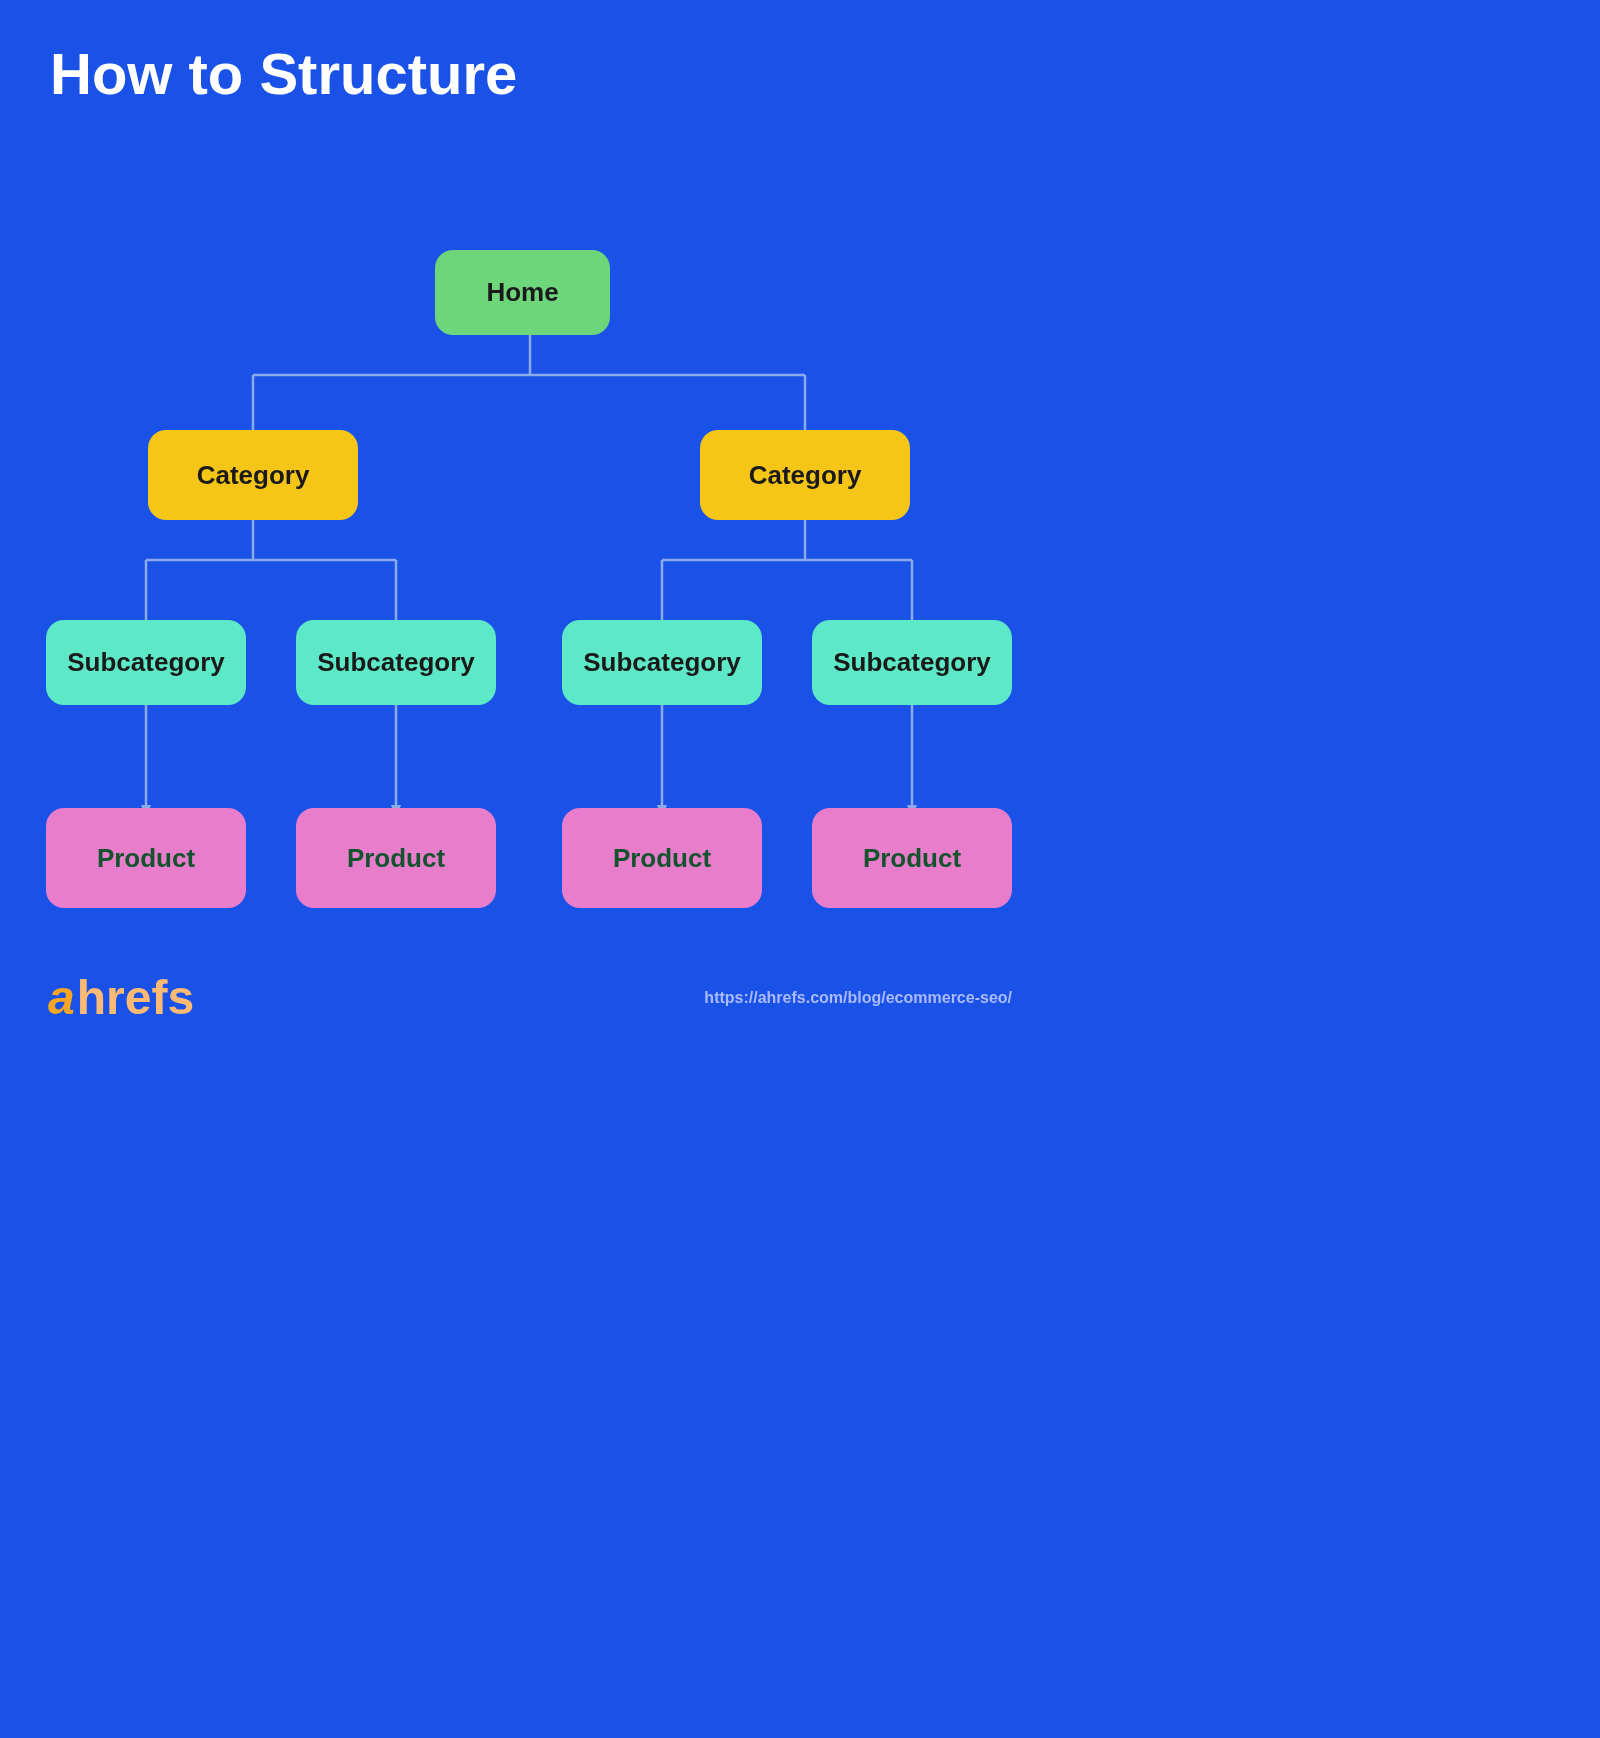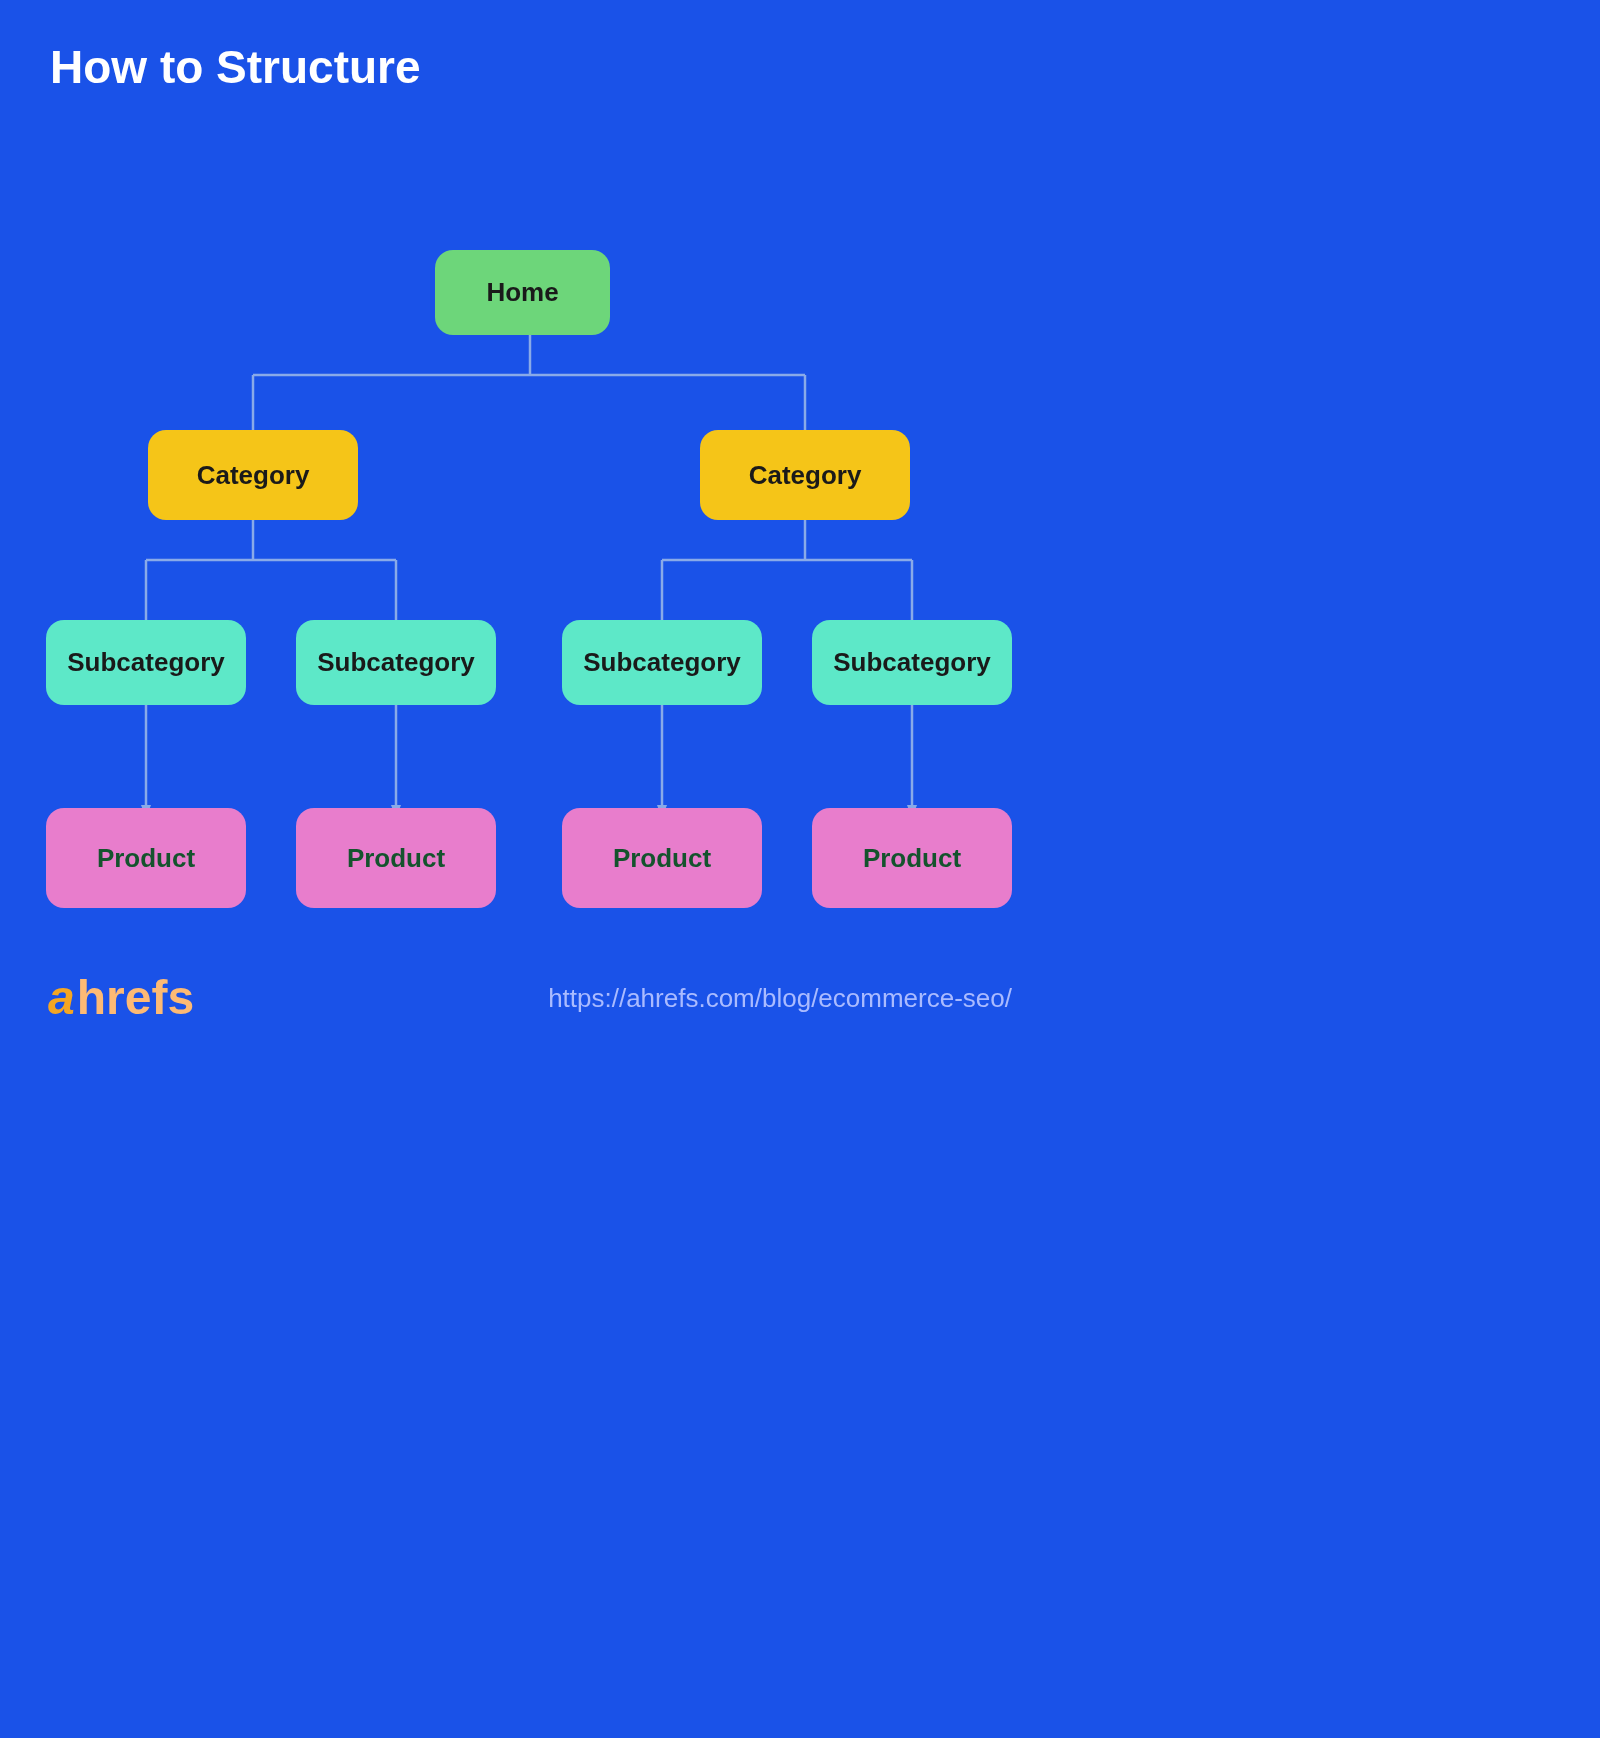--- a/index.html
+++ b/index.html
@@ -11,21 +11,21 @@
       font-family: 'Arial Black', Arial, sans-serif;
       overflow: hidden;
       position: relative;
     }
 
     .main-title {
       position: absolute;
       top: 42px;
       left: 50px;
       color: #ffffff;
-      font-size: 46px;
+      font-size: 58px;
       font-weight: 900;
       line-height: 1.1;
       width: 600px;
     }
 
     .diagram {
       position: absolute;
       top: 230px;
       left: 0;
       right: 0;
@@ -169,22 +169,22 @@
 
     .ahrefs-text {
       color: #fdba74;
       font-size: 48px;
       font-weight: 900;
       line-height: 1;
     }
 
     .footer-url {
       color: #aabbff;
-      font-size: 26px;
-      font-weight: 400;
+      font-size: 16px;
+      font-weight: 700;
       font-family: Arial, sans-serif;
     }
 
     .product-label {
       color: #14532d;
       font-weight: 900;
     }
   </style>
 </head>
 <body>

